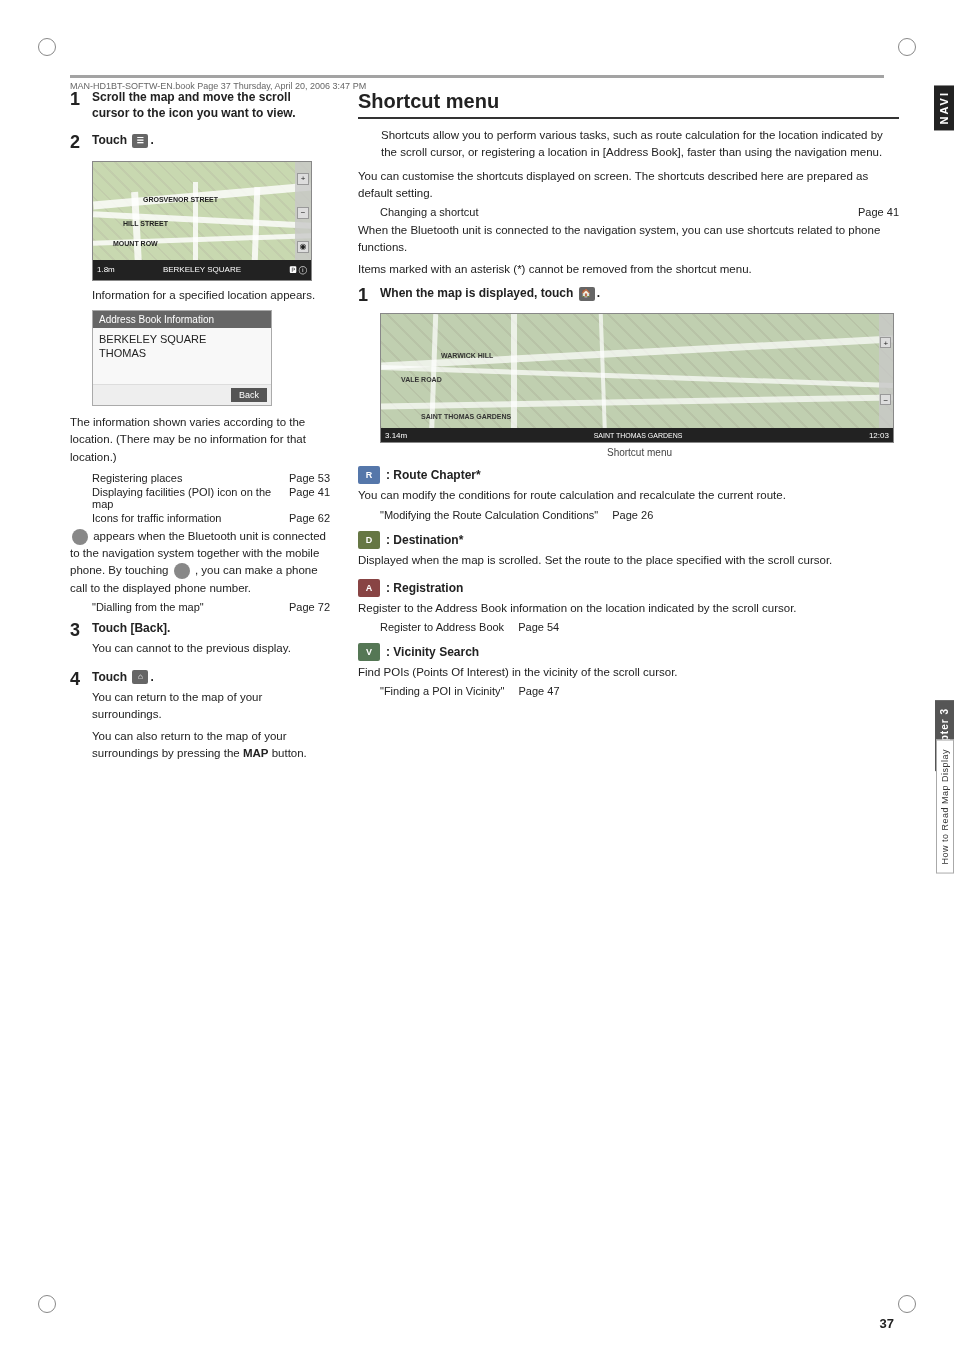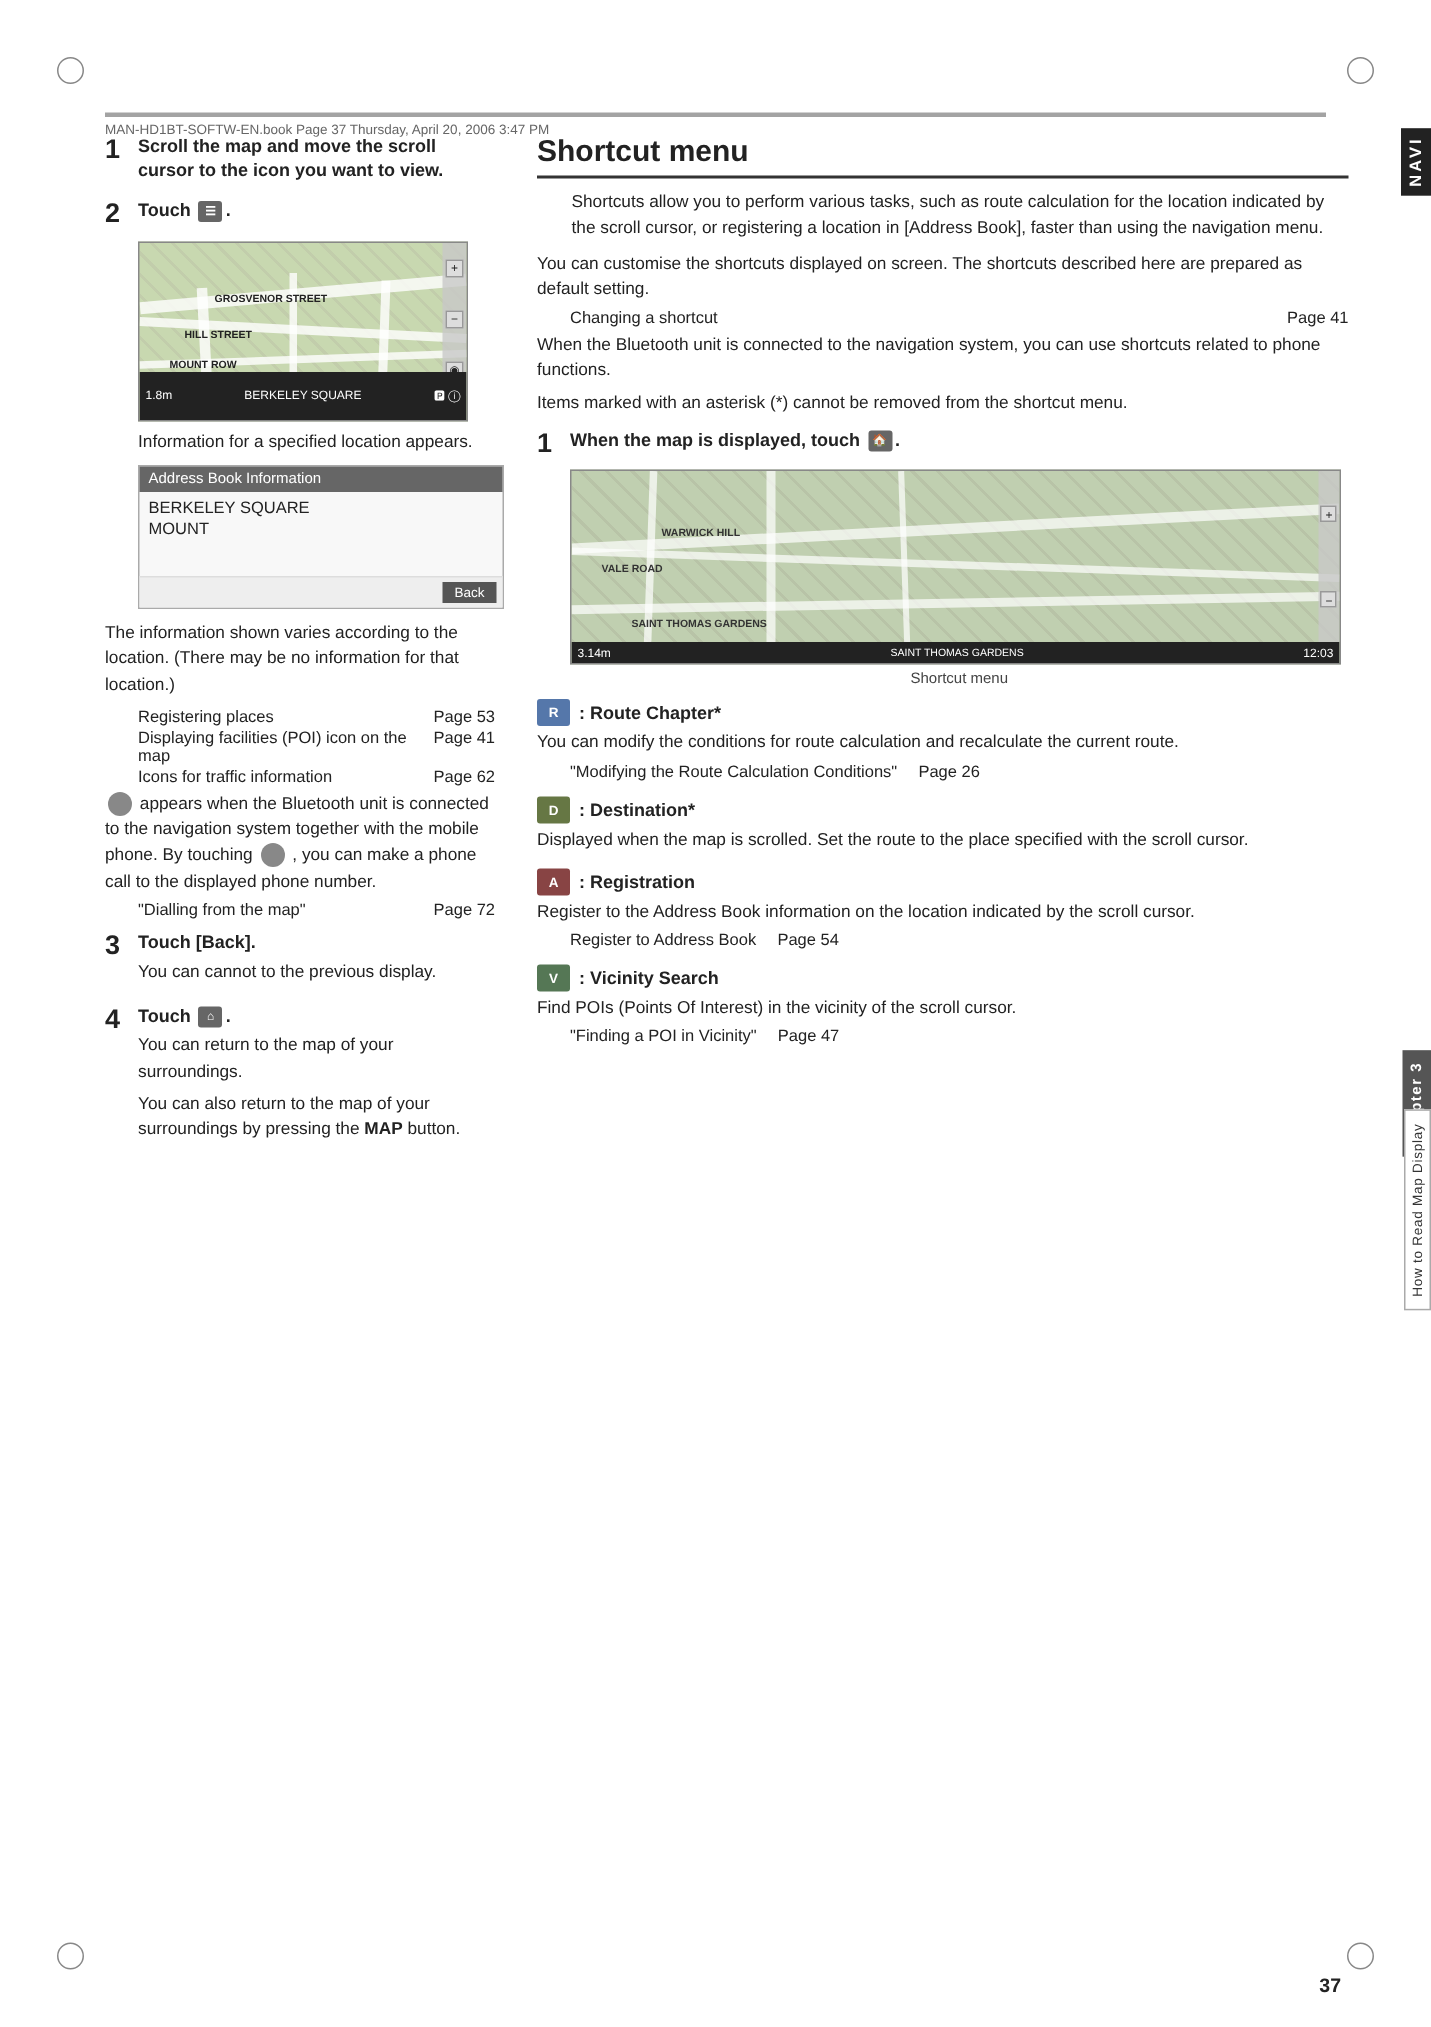--- a/index.html
+++ b/index.html
@@ -165,21 +165,21 @@
       position: absolute;
       font-size: 7px;
       color: #222;
       font-weight: bold;
     }
     .map-bottom-bar {
       position: absolute;
       bottom: 0;
       left: 0; right: 0;
       background: #222;
-      height: 32px;
+      height: 20px;
       display: flex;
       align-items: center;
       padding: 0 4px;
       font-size: 8px;
       color: #fff;
       gap: 4px;
     }
     .map-right-bar {
       position: absolute;
       right: 0;
@@ -199,21 +199,21 @@
       background: #ddd;
       border: 1px solid #999;
       display: flex;
       align-items: center;
       justify-content: center;
       font-size: 8px;
     }
 
     
     .addr-box {
-      width: 244px;
+      width: 180px;
       border: 1px solid #aaa;
       margin: 6px 0 8px 22px;
       background: #f8f8f8;
     }
     .addr-box-header {
       background: #666;
       color: #fff;
       font-size: 10px;
       padding: 3px 6px;
     }
@@ -425,21 +425,21 @@
           <span>🅿 ⓘ</span>
         </div>
       </div>
 
       <p class="indent">Information for a specified location appears.</p>
 
       <div class="addr-box">
         <div class="addr-box-header">Address Book Information</div>
         <div class="addr-box-body">
           <div>BERKELEY SQUARE</div>
-          <div>MOUNT</div>
+          <div>THOMAS</div>
           <div style="height:20px;"></div>
         </div>
         <div class="addr-box-footer">
           <button class="back-btn">Back</button>
         </div>
       </div>
 
       <p style="margin-left:0;margin-bottom:6px;">The information shown varies according to the location. (There may be no information for that location.)</p>
 
       <div class="page-ref">

